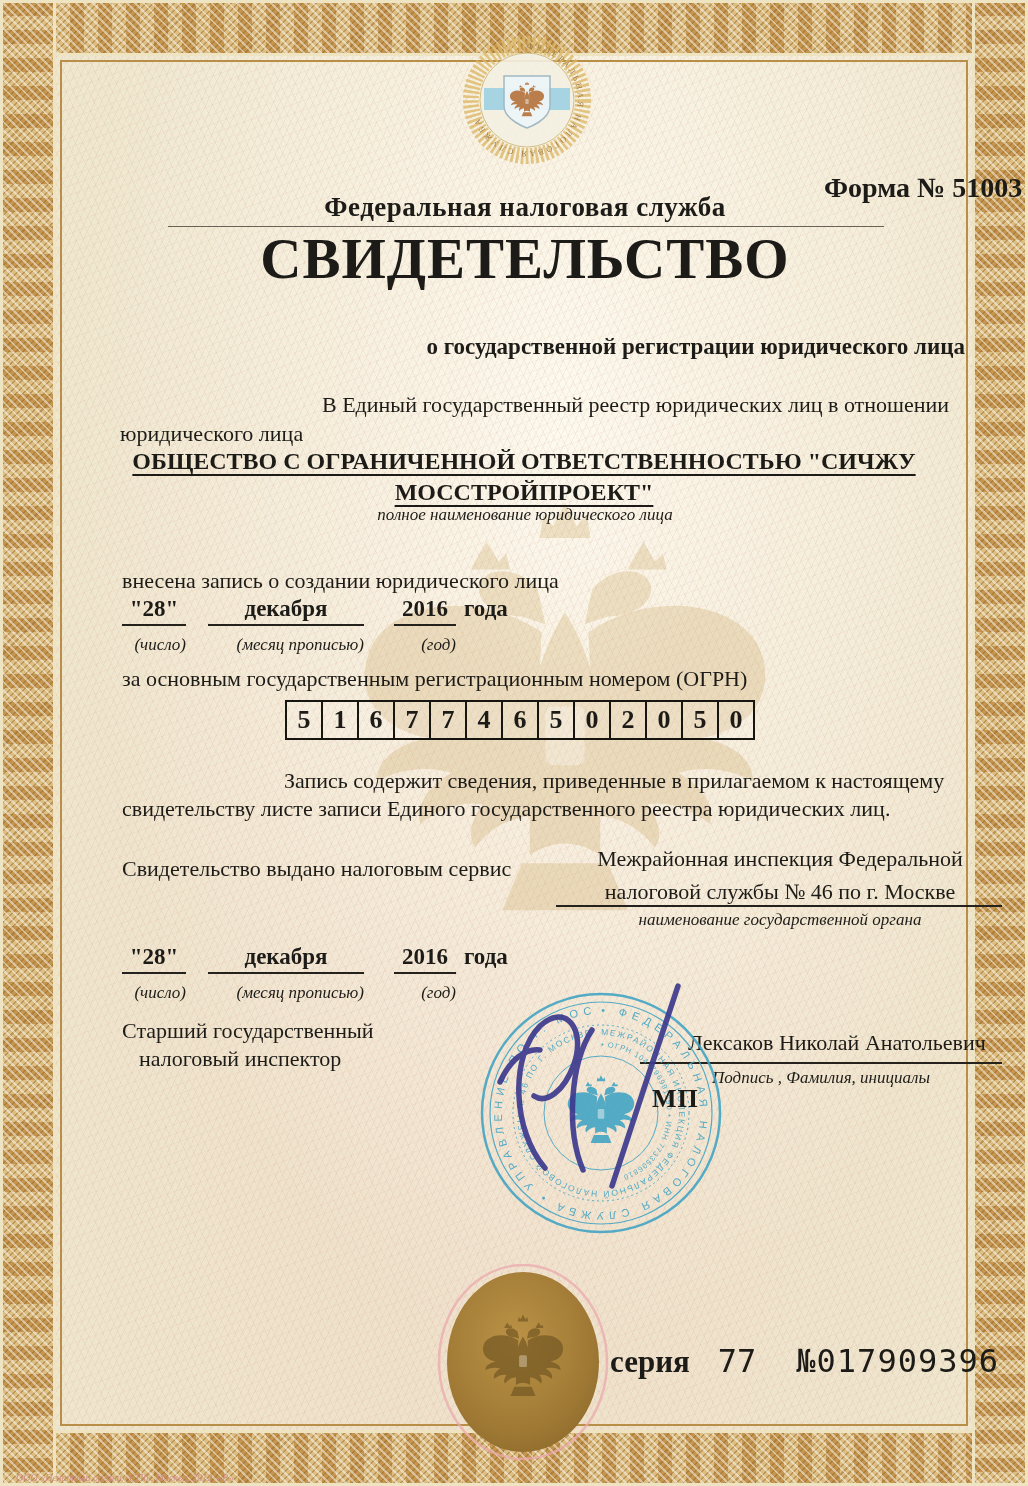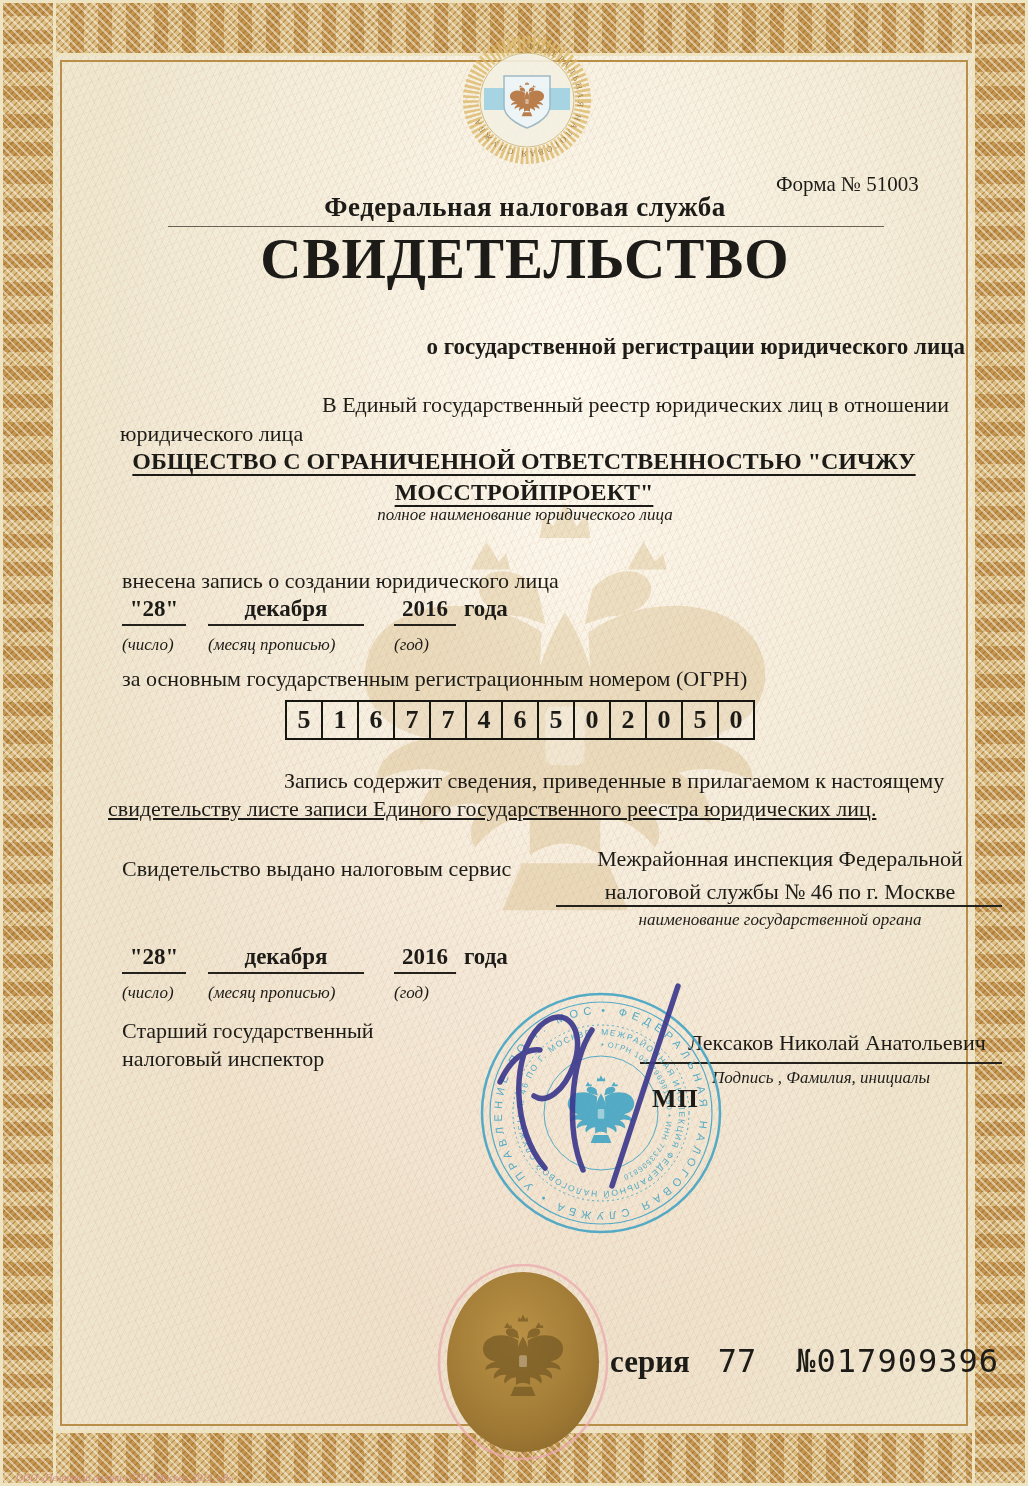--- a/index.html
+++ b/index.html
@@ -34,53 +34,53 @@
   .band.v{top:0;bottom:0;width:56px;
     background:
       repeating-linear-gradient(45deg,  rgba(255,255,255,.45) 0 2px, rgba(255,255,255,0) 2px 6px),
       repeating-linear-gradient(-45deg, rgba(146,100,36,.45) 0 1.5px, rgba(146,100,36,0) 1.5px 5px),
       repeating-linear-gradient(0deg, #dcbd82 0 14px, #c3954f 14px 28px);}
   .band.l{left:0;} .band.r{right:0;}
   .inner-rule{position:absolute; inset:60px; border:2px solid #b98f47; pointer-events:none;}
 
   .t{position:absolute; white-space:nowrap;}
   .center{text-align:center; white-space:normal;}
-  .form-no{left:776px; top:172px; font-size:21px; font-weight:normal;}
+  .form-no{left:824px; top:172px; font-size:28px; font-weight:bold;}
   .agency{left:85px; top:192px; width:880px; font-size:27px; font-weight:bold; letter-spacing:.5px;}
   .agency-rule{position:absolute; left:168px; top:226px; width:716px; height:1px; background:#6b6257;}
   .doc-title{left:85px; top:226px; width:880px; font-size:57px; font-weight:bold; letter-spacing:1px;}
   .doc-subtitle{left:85px; top:334px; width:880px; font-size:23px; font-weight:bold;text-align:right;}
   .body-22{font-size:22px;}
   .intro1{left:322px; top:392px;}
   .intro2{left:120px; top:421px;}
   .company{left:74px; top:446px; width:900px; font-size:24px; font-weight:bold;
     text-decoration:underline; text-decoration-thickness:2px; text-underline-offset:5px; line-height:31px;}
   .caption-i{font-style:italic; font-size:17px;}
   .company-cap{left:85px; top:505px; width:880px;}
   .record-line{left:122px; top:568px;}
 
   .date-row{position:absolute; display:flex; align-items:flex-start;}
   .date-cell{border-bottom:2px solid #25221d; text-align:center; font-size:23px; font-weight:bold; padding:0 6px 2px;}
-  .date-cap{text-align:left; font-style:italic; font-size:17px; padding-top:1px;margin-top:8px;}
+  .date-cap{text-align:right; font-style:italic; font-size:17px; padding-top:9px;}
   .dc-day{width:64px; margin-right:22px;}
   .dc-month{width:156px; margin-right:30px;}
   .dc-year{width:62px;}
   .year-suffix{font-size:23px; font-weight:bold; padding:0 0 2px 8px;}
   .ogrn-label{left:122px; top:666px;}
   .ogrn-boxes{position:absolute; left:287px; top:700px; display:flex;}
   .ogrn-cell{width:34px; height:36px; border:2px solid #17150f; margin-left:-2px;
     display:flex; align-items:center; justify-content:center; font-size:26px; font-weight:bold; background:rgba(255,255,255,.12);}
   .note1{left:284px; top:768px;}
-  .note2{left:108px; top:796px;text-decoration:underline;}
+  .note2{left:122px; top:796px;}
   .issued-label{left:122px; top:856px;}
   .authority{left:556px; top:842px; width:448px; font-size:22px; line-height:33px;}
   .authority-rule{position:absolute; left:556px; top:905px; width:446px; height:2px; background:#25221d;}
   .authority-cap{left:556px; top:910px; width:448px;}
   .officer1{left:122px; top:1018px;}
-  .officer2{left:122px; top:1046px;text-align:right;}
+  .officer2{left:139px; top:1046px;text-align:right;}
   .signer-name{left:688px; top:1030px; font-size:22px;}
   .sign-rule{position:absolute; left:640px; top:1062px; width:362px; height:2px; background:#25221d;}
   .sign-cap{left:640px; top:1068px; width:362px;}
   .mp{left:652px; top:1084px; font-size:26px; font-weight:bold; letter-spacing:1px;}
 
   .serial{left:610px; top:1342px; display:flex; align-items:baseline;}
   .serial .lbl{font-size:31px; font-weight:bold;font-family:Liberation Serif, serif;}
   .serial .val{font-family:"DejaVu Sans Mono", monospace; font-size:32px; margin-left:28px;}
   .serial .num{font-family:"DejaVu Sans Mono", monospace; font-size:32px; margin-left:40px; letter-spacing:1px;}
 

